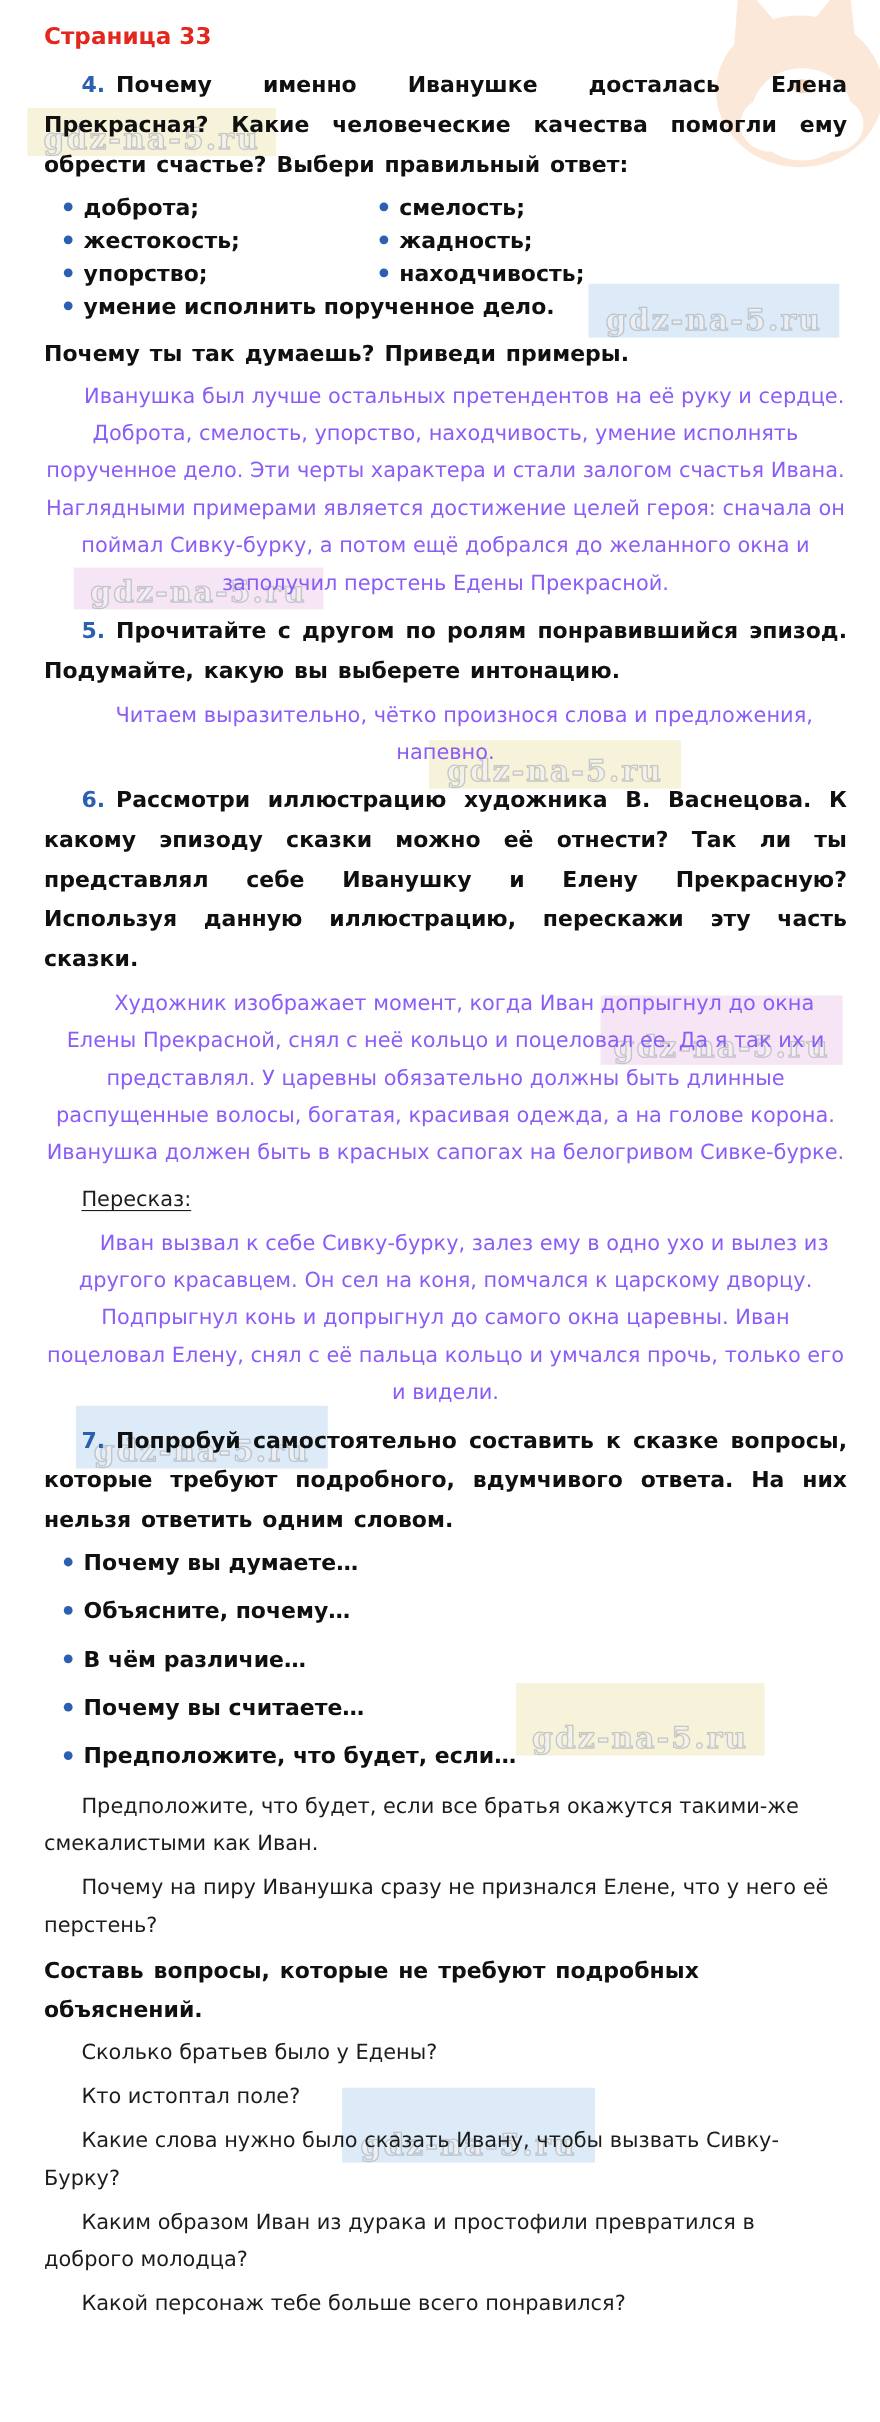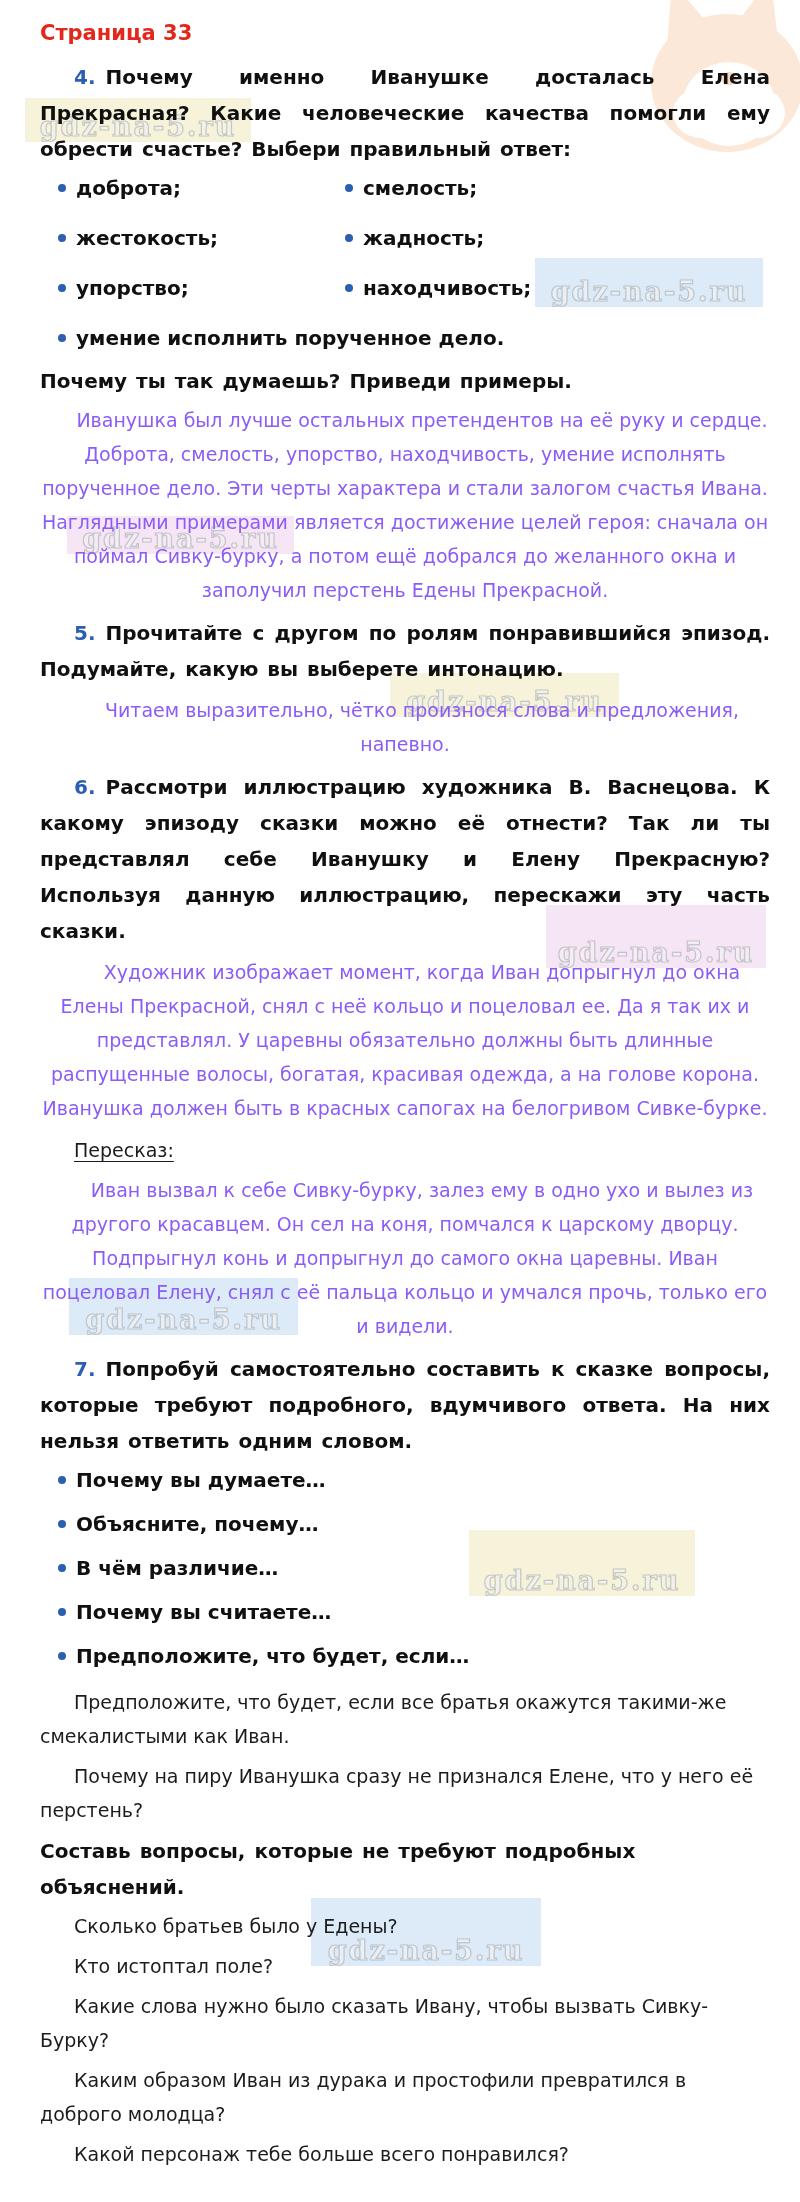--- a/index.html
+++ b/index.html
@@ -28,21 +28,21 @@
     text-indent:34px;text-align:center;margin:0 0 8px 0;
   }
   .qline{
     font-size:19px;line-height:34px;font-weight:400;color:#1c1c1c;
     text-indent:34px;margin:0 0 6px 0;
   }
   .retell-label{text-decoration:underline;text-underline-offset:4px;text-align:right;}
   ul{list-style:none;margin:0;padding:0;}
   .opt-grid{
     margin:4px 0 10px 18px;display:grid;grid-template-columns:287px 1fr;
-    row-gap:20px;
+    row-gap:0;
   }
   .opt-grid li,.starter-list li{
     font-size:20px;line-height:30px;font-weight:700;color:#101010;
   }
   .opt-full{grid-column:1 / span 2;}
   .starter-list{margin:4px 0 8px 18px;}
   .starter-list li{margin-bottom:14px;}
   .dot{
     display:inline-block;width:8px;height:8px;border-radius:50%;
     background:#2b5fb0;margin-right:10px;vertical-align:3px;

